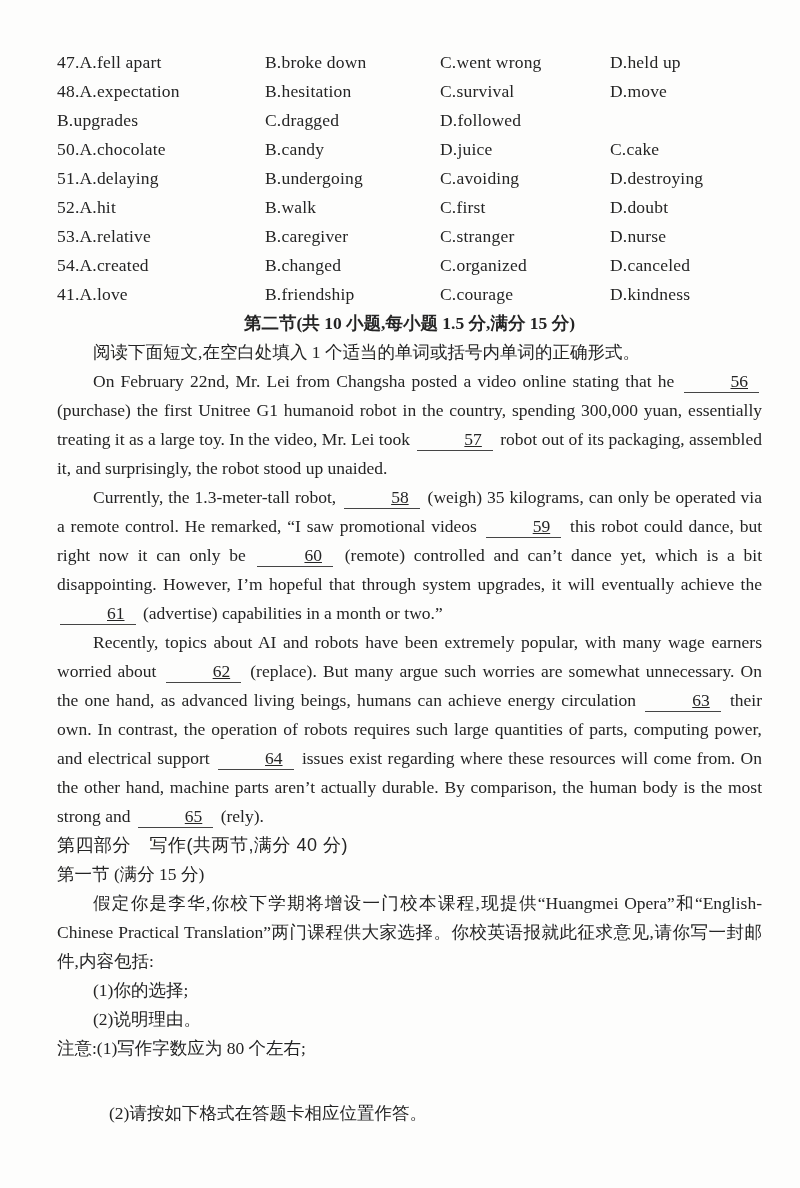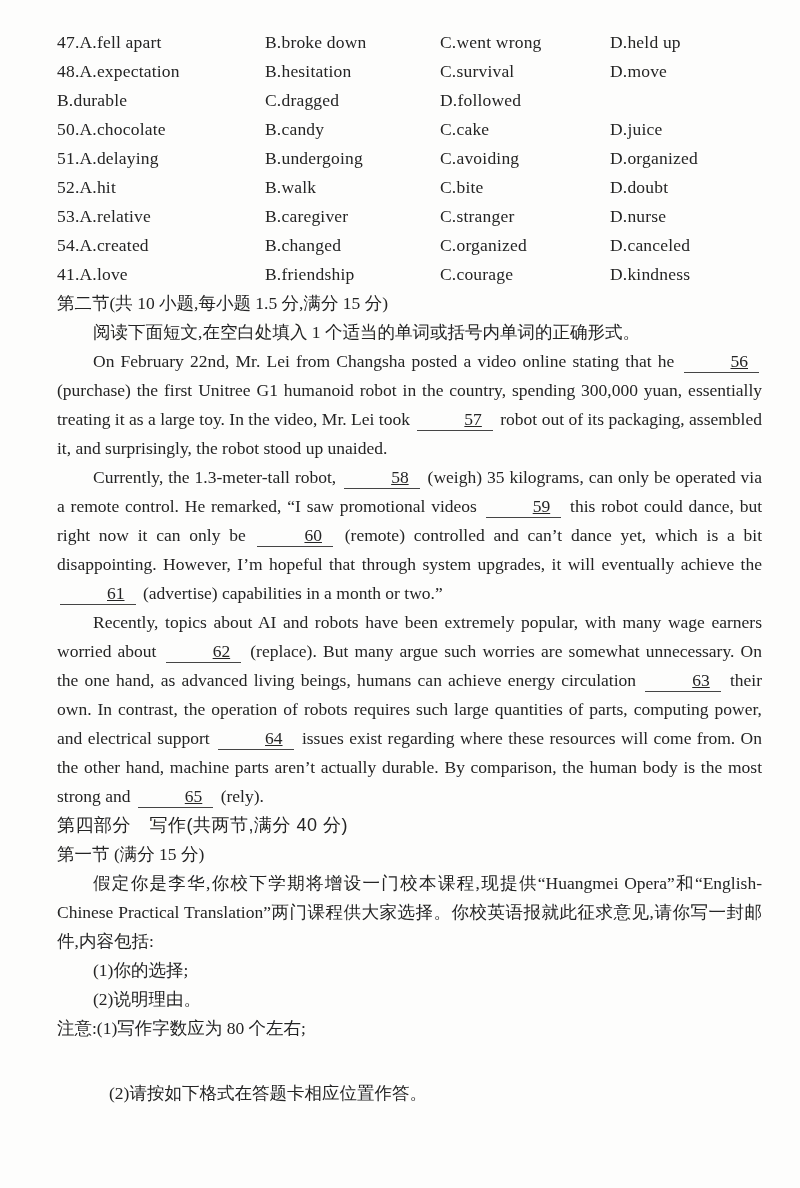--- a/index.html
+++ b/index.html
@@ -2,27 +2,27 @@
 <html><head>
 <meta charset="utf-8">
 <style>
   * { margin:0; padding:0; box-sizing:border-box; }
   html,body { background:#e9e9e9; }
   body { width:800px; height:1188px; overflow:hidden; }
   .page {
     width:800px; height:1188px; background:#fdfdfc; color:#242424;
     font-family:"Liberation Serif","DejaVu Serif",serif;
     font-size:17.5px; line-height:29px;
-    padding:28px 38px 0 57px;
+    padding:48px 38px 0 57px;
   }
   
   .mcq-row { display:grid; grid-template-columns:208px 175px 170px 1fr; }
   .mcq-row span { white-space:nowrap; letter-spacing:0.2px; }
   
-  .sec-head { font-weight:400; }
+  .sec-head { font-weight:700;text-align:center; }
   .indent { text-indent:36px; }
   .just { text-align:justify; }
   .part-head {
     font-family:"Liberation Sans","DejaVu Sans",sans-serif;
     font-weight:400; font-size:18px; letter-spacing:0.5px;
   }
   
   .blank {
     display:inline-block; min-width:34px; padding:0 11px;
     text-align:center; border-bottom:1.3px solid #454545;
@@ -43,40 +43,40 @@
         <span>C.went wrong</span>
         <span>D.held up</span>
       </div>
     <div class="mcq-row">
         <span>48.A.expectation</span>
         <span>B.hesitation</span>
         <span>C.survival</span>
         <span>D.move</span>
       </div>
     <div class="mcq-row">
-        <span>B.durable</span>
+        <span>B.upgrades</span>
         <span>C.dragged</span>
         <span>D.followed</span>
       </div>
     <div class="mcq-row">
         <span>50.A.chocolate</span>
         <span>B.candy</span>
+        <span>D.juice</span>
         <span>C.cake</span>
-        <span>D.juice</span>
       </div>
     <div class="mcq-row">
         <span>51.A.delaying</span>
         <span>B.undergoing</span>
         <span>C.avoiding</span>
-        <span>D.organized</span>
+        <span>D.destroying</span>
       </div>
     <div class="mcq-row">
         <span>52.A.hit</span>
         <span>B.walk</span>
-        <span>C.bite</span>
+        <span>C.first</span>
         <span>D.doubt</span>
       </div>
     <div class="mcq-row">
         <span>53.A.relative</span>
         <span>B.caregiver</span>
         <span>C.stranger</span>
         <span>D.nurse</span>
       </div>
     <div class="mcq-row">
         <span>54.A.created</span>

